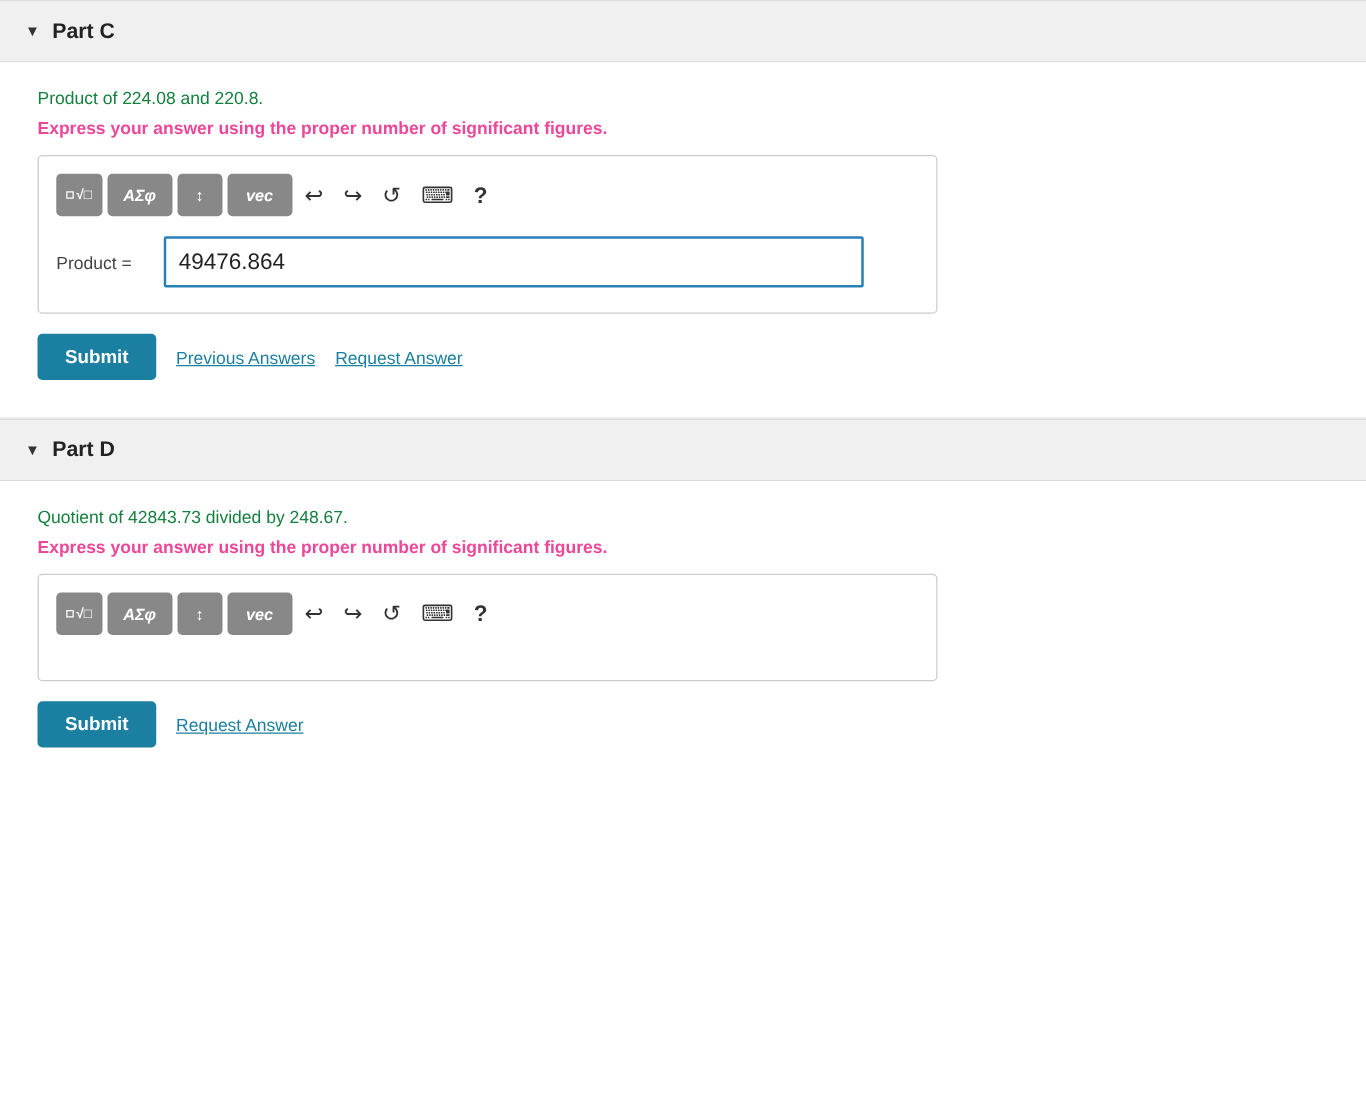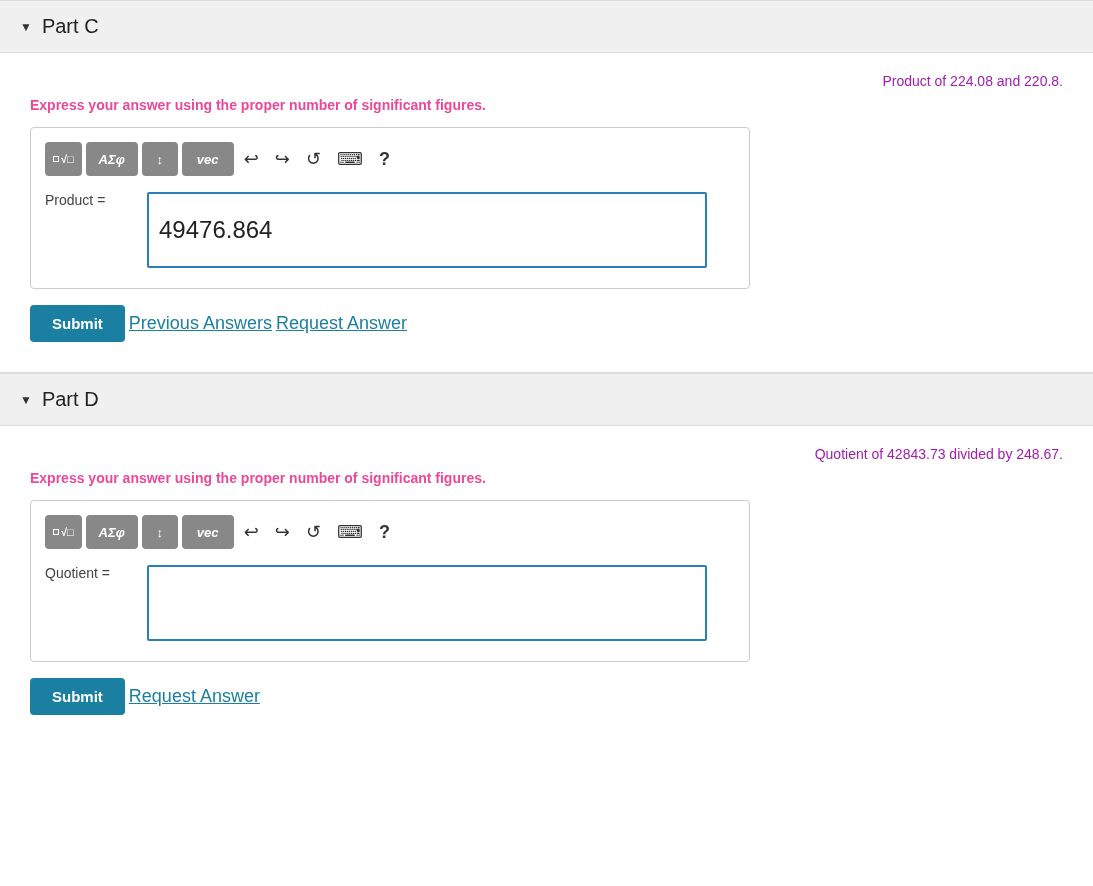--- a/index.html
+++ b/index.html
@@ -19,35 +19,34 @@
       border-top: 1px solid #ddd;
       border-bottom: 1px solid #ddd;
     }
 
     .section-header .arrow {
       font-size: 12px;
       color: #333;
     }
 
     .section-header .part-label {
-      font-size: 20px;
-      font-weight: normal;
+      font-size: 17px;
+      font-weight: bold;
       color: #222;
     }
 
     .section-body {
       padding: 20px 30px 30px 30px;
       background: #fff;
     }
 
     .problem-description {
-      color: #a21caf;
+      color: #15803d;
       margin-bottom: 8px;
       font-size: 14px;
-      text-align: right;
     }
 
     .sig-fig-instruction {
       font-weight: bold;
       margin-bottom: 14px;
       font-size: 14px;
       color: #ec4899;
     }
 
     .answer-box {
@@ -100,69 +99,69 @@
       justify-content: center;
     }
 
     .toolbar-icon-btn.question {
       font-size: 18px;
       font-weight: bold;
     }
 
     .input-row {
       display: flex;
-      align-items: flex-start;
-      gap: 22px;
+      align-items: center;
+      gap: 6px;
     }
 
     .input-label {
       color: #444;
       font-size: 14px;
       white-space: nowrap;
       min-width: 80px;
     }
 
     .answer-input {
       border: 2px solid #2980b9;
       border-radius: 2px;
-      padding: 22px 10px;
-      font-size: 24px;
+      padding: 8px 10px;
+      font-size: 18px;
       width: 560px;
       outline: none;
       color: #222;
     }
 
     .answer-input.empty {
       border: 2px solid #2980b9;
     }
 
     .actions {
       display: flex;
       align-items: center;
-      gap: 4px;
+      gap: 16px;
       margin-top: 4px;
     }
 
     .submit-btn {
       background: #1a7fa0;
       color: #fff;
       border: none;
       border-radius: 4px;
       padding: 10px 22px;
       font-size: 15px;
       cursor: pointer;
       font-weight: bold;
     }
 
     .link-btn {
       color: #1a7fa0;
       background: none;
       border: none;
       cursor: pointer;
-      font-size: 18px;
+      font-size: 14px;
       text-decoration: underline;
       font-weight: normal;
     }
 
     .separator {
       border: none;
       border-top: 1px solid #ddd;
       margin: 0;
     }
   </style>
@@ -266,24 +265,20 @@
           <span>↺</span>
         </button>
         <button class="toolbar-icon-btn">
           <span>⌨</span>
         </button>
         <button class="toolbar-icon-btn question">
           <span>?</span>
         </button>
       </div>
 
-      <div class="input-row">
-        <label class="input-label">Quotient =</label>
-        <input type="text" class="answer-input empty" value="" style="">
-      </div>
     </div>
 
     <div class="actions">
       <button class="submit-btn">Submit</button>
       <button class="link-btn">Request Answer</button>
     </div>
   </div>
 </div>
 
 </body></html>

